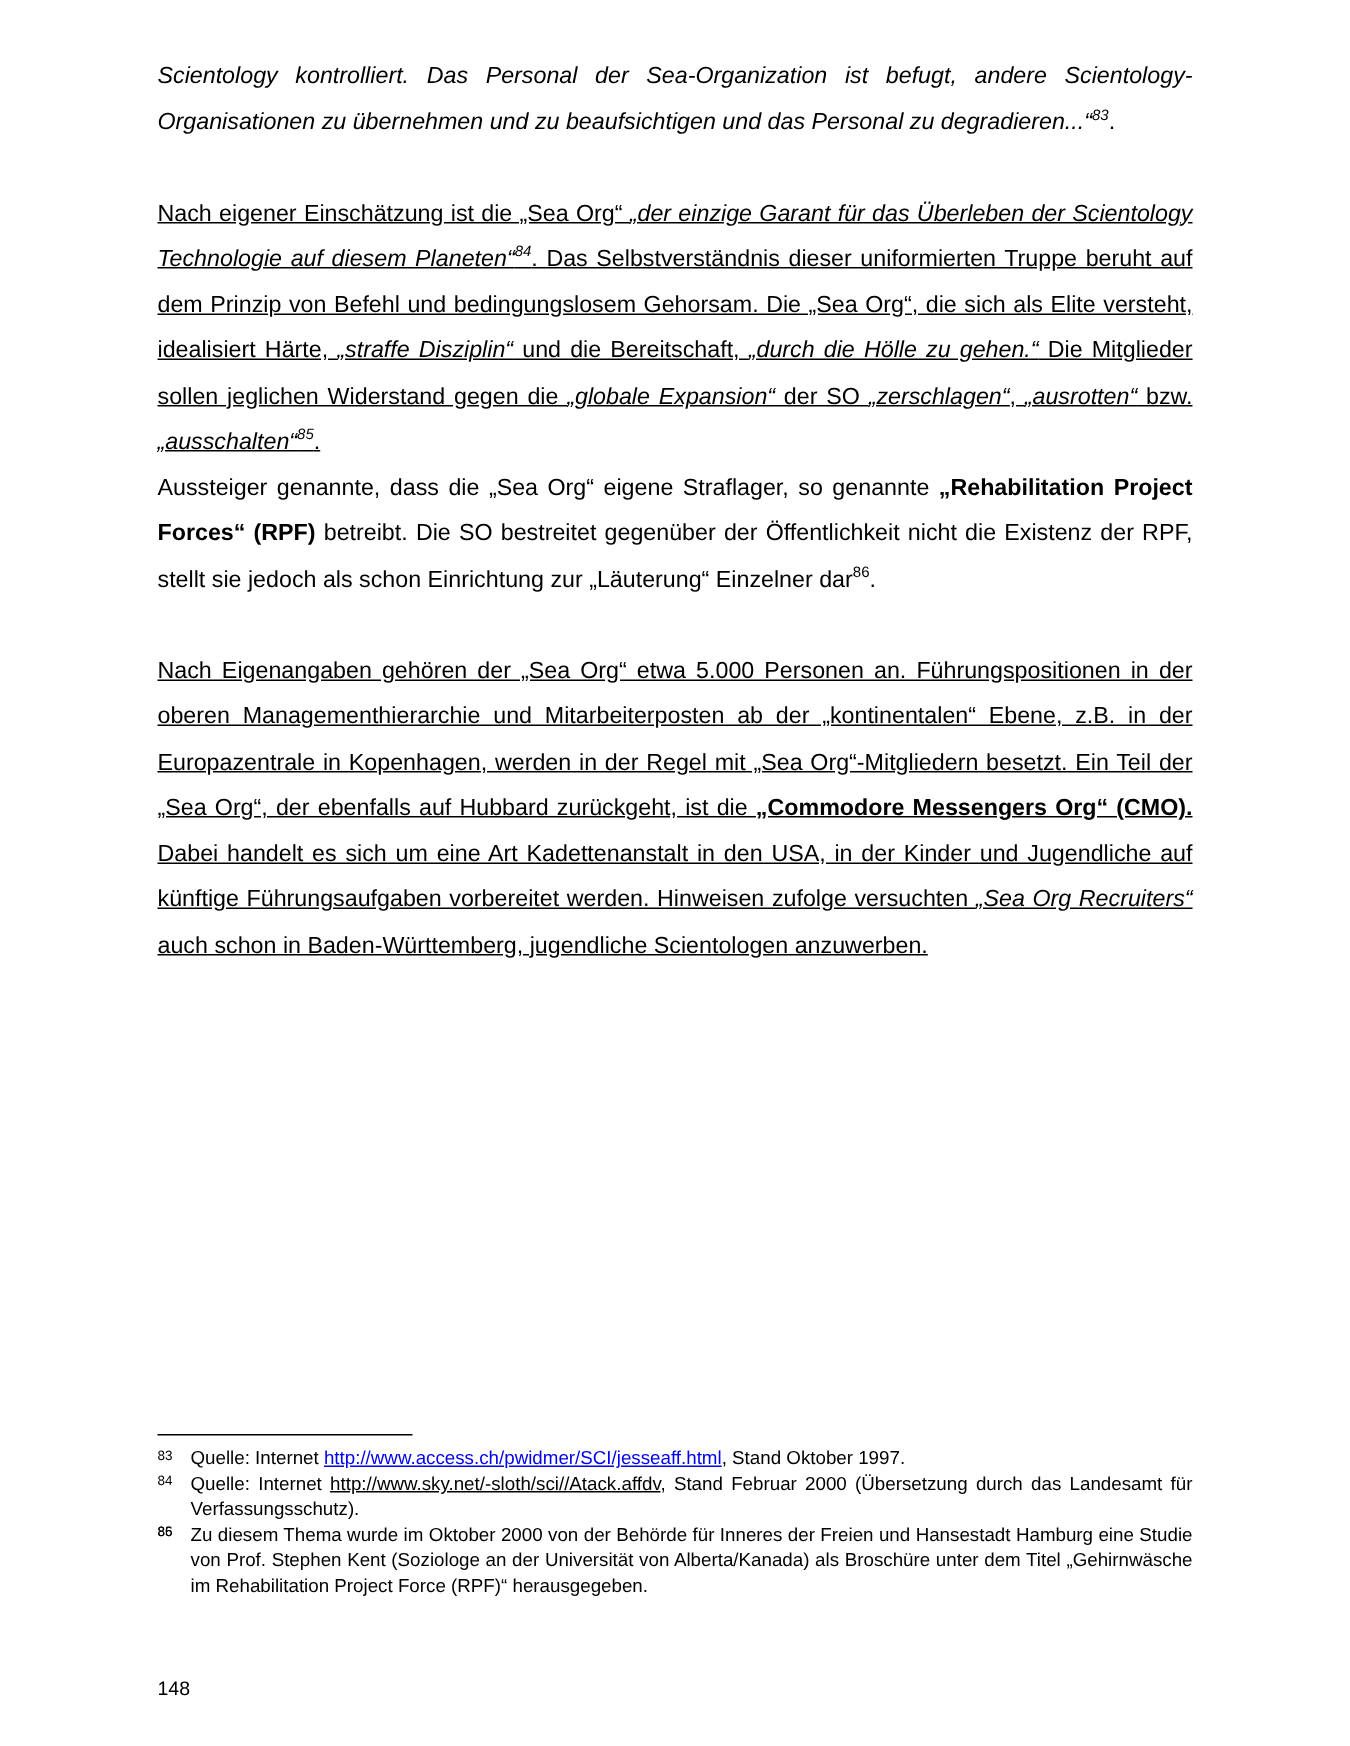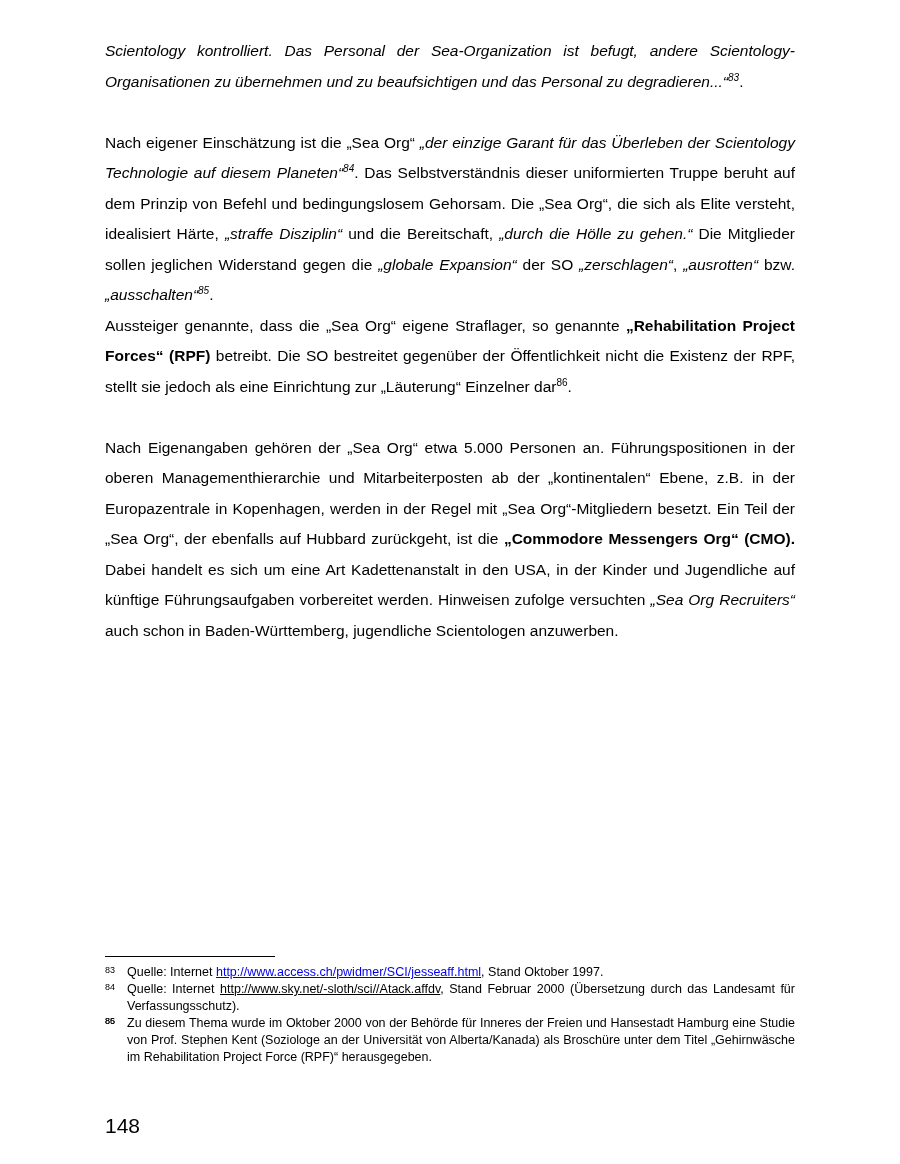--- a/index.html
+++ b/index.html
@@ -24,20 +24,21 @@
     width: 690px;
   }
   .body-text p {
     margin: 0;
     font-size: 15.5px;
     line-height: 30.5px;
     text-align: justify;
   }
   .body-text p.space-before {
     margin-top: 30.5px;
+    text-decoration: underline;
   }
   .it { font-style: italic; }
   .bd { font-weight: bold; }
   sup.fn-ref {
     font-size: 10px;
     line-height: 0;
     vertical-align: super;
   }
   a.link {
     text-decoration: underline;
@@ -65,32 +66,32 @@
   .fn .fn-num {
     position: absolute;
     left: 0;
     top: -2px;
     font-size: 9px;
   }
   .page-number {
     position: absolute;
     left: 105px;
     top: 1117px;
-    font-size: 21px;
+    font-size: 13px;
     line-height: 18px;
   }
 </style>
 </head>
 <body>
 
 <div class="page">
   <div class="body-text" id="paragraphs">
       <p><span class="it">Scientology kontrolliert. Das Personal der Sea-Organization ist befugt, andere Scientology-Organisationen zu übernehmen und zu beaufsichtigen und das Personal zu degradieren...“</span><sup class="fn-ref it">83</sup><span>.</span></p>
       <p class="space-before"><span>Nach eigener Einschätzung ist die „Sea Org“ </span><span class="it">„der einzige Garant für das Überleben der Scientology Technologie auf diesem Planeten“</span><sup class="fn-ref it">84</sup><span>. Das Selbstverständnis dieser uniformierten Truppe beruht auf dem Prinzip von Befehl und bedingungslosem Gehorsam. Die „Sea Org“, die sich als Elite versteht, idealisiert Härte, </span><span class="it">„straffe Disziplin“</span><span> und die Bereitschaft, </span><span class="it">„durch die Hölle zu gehen.“</span><span> Die Mitglieder sollen jeglichen Widerstand gegen die </span><span class="it">„globale Expansion“</span><span> der SO </span><span class="it">„zerschlagen“</span><span>, </span><span class="it">„ausrotten“</span><span> bzw. </span><span class="it">„ausschalten“</span><sup class="fn-ref it">85</sup><span>.</span></p>
-      <p><span>Aussteiger genannte, dass die „Sea Org“ eigene Straflager, so genannte </span><span class="bd">„Rehabilitation Project Forces“ (RPF)</span><span> betreibt. Die SO bestreitet gegenüber der Öffentlichkeit nicht die Existenz der RPF, stellt sie jedoch als eine Einrichtung zur „Läuterung“ Einzelner dar</span><sup class="fn-ref">86</sup><span>.</span></p>
+      <p><span>Aussteiger genannte, dass die „Sea Org“ eigene Straflager, so genannte </span><span class="bd">„Rehabilitation Project Forces“ (RPF)</span><span> betreibt. Die SO bestreitet gegenüber der Öffentlichkeit nicht die Existenz der RPF, stellt sie jedoch als schon Einrichtung zur „Läuterung“ Einzelner dar</span><sup class="fn-ref">86</sup><span>.</span></p>
       <p class="space-before"><span>Nach Eigenangaben gehören der „Sea Org“ etwa 5.000 Personen an. Führungspositionen in der oberen Managementhierarchie und Mitarbeiterposten ab der „kontinentalen“ Ebene, z.B. in der Europazentrale in Kopenhagen, werden in der Regel mit „Sea Org“-Mitgliedern besetzt. Ein Teil der „Sea Org“, der ebenfalls auf Hubbard zurückgeht, ist die </span><span class="bd">„Commodore Messengers Org“ (CMO).</span><span> Dabei handelt es sich um eine Art Kadettenanstalt in den USA, in der Kinder und Jugendliche auf künftige Führungsaufgaben vorbereitet werden. Hinweisen zufolge versuchten </span><span class="it">„Sea Org Recruiters“</span><span> auch schon in Baden-Württemberg, jugendliche Scientologen anzuwerben.</span></p>
     </div>
 
   <div class="footnotes">
     <div class="fn-rule"></div>
     <div id="footnote-list">
         <div class="fn"><span class="fn-num">83</span><span><span>Quelle: Internet </span><a class="link" style="color: rgb(0, 0, 238);">http://www.access.ch/pwidmer/SCI/jesseaff.html</a><span>, Stand Oktober 1997.</span></span></div>
         <div class="fn"><span class="fn-num">84</span><span><span>Quelle: Internet </span><a class="link" style="color: #000000;">http://www.sky.net/-sloth/sci//Atack.affdv</a><span>, Stand Februar 2000 (Übersetzung durch das Landesamt für Verfassungsschutz).</span></span></div>
         <div class="fn"><span class="fn-num">85</span></div>
         <div class="fn"><span class="fn-num">86</span><span><span>Zu diesem Thema wurde im Oktober 2000 von der Behörde für Inneres der Freien und Hansestadt Hamburg eine Studie von Prof. Stephen Kent (Soziologe an der Universität von Alberta/Kanada) als Broschüre unter dem Titel „Gehirnwäsche im Rehabilitation Project Force (RPF)“ herausgegeben.</span></span></div>

